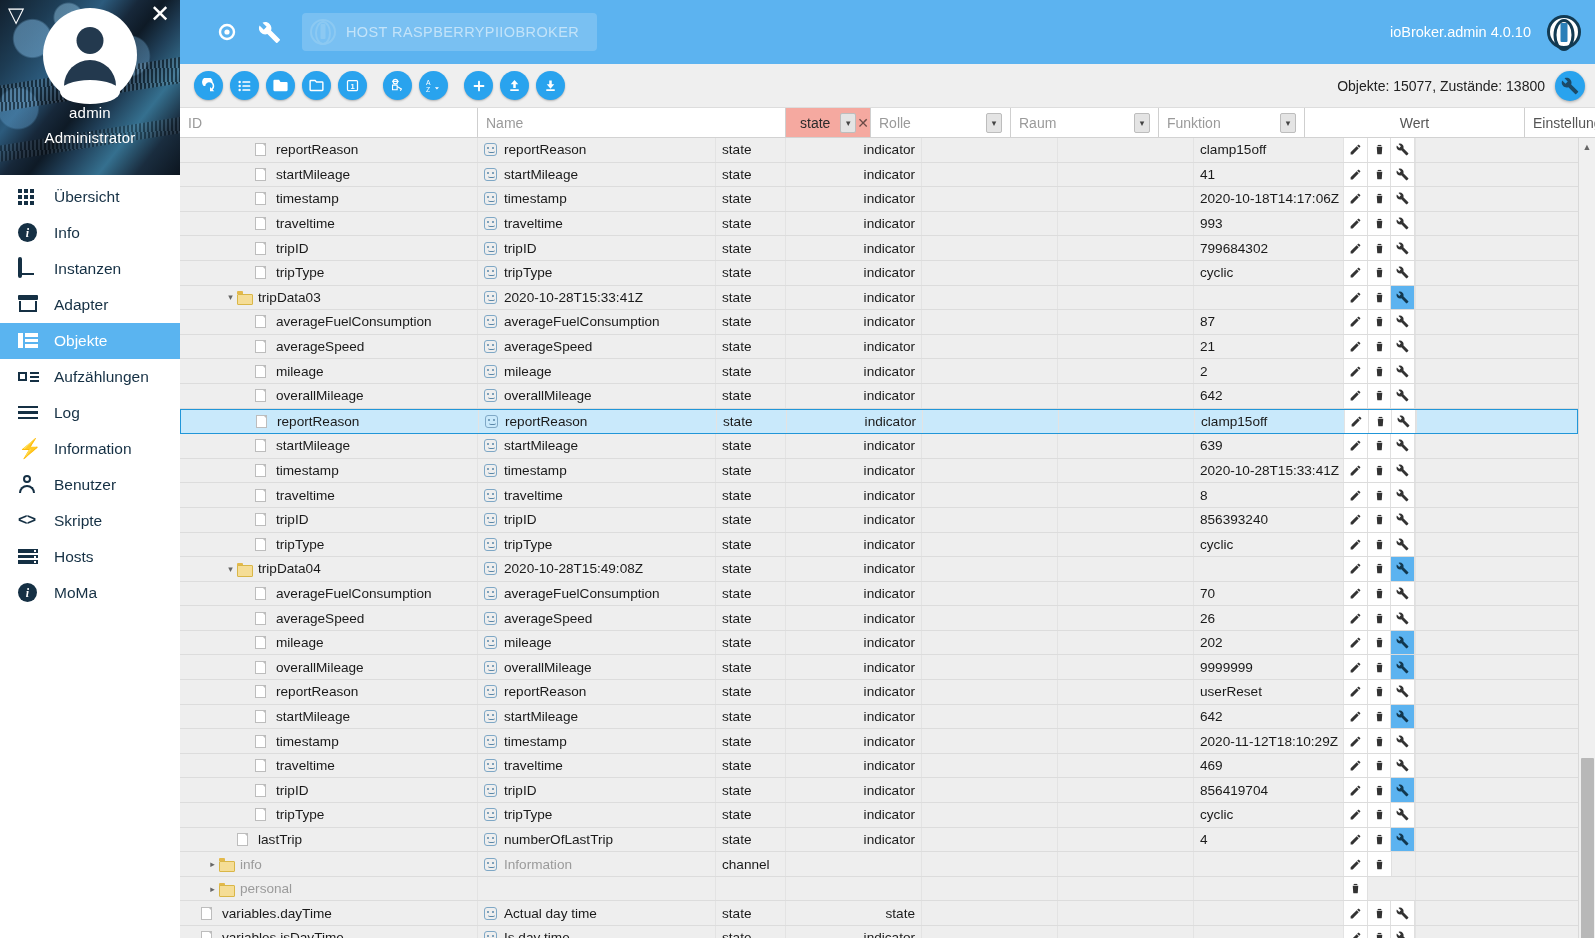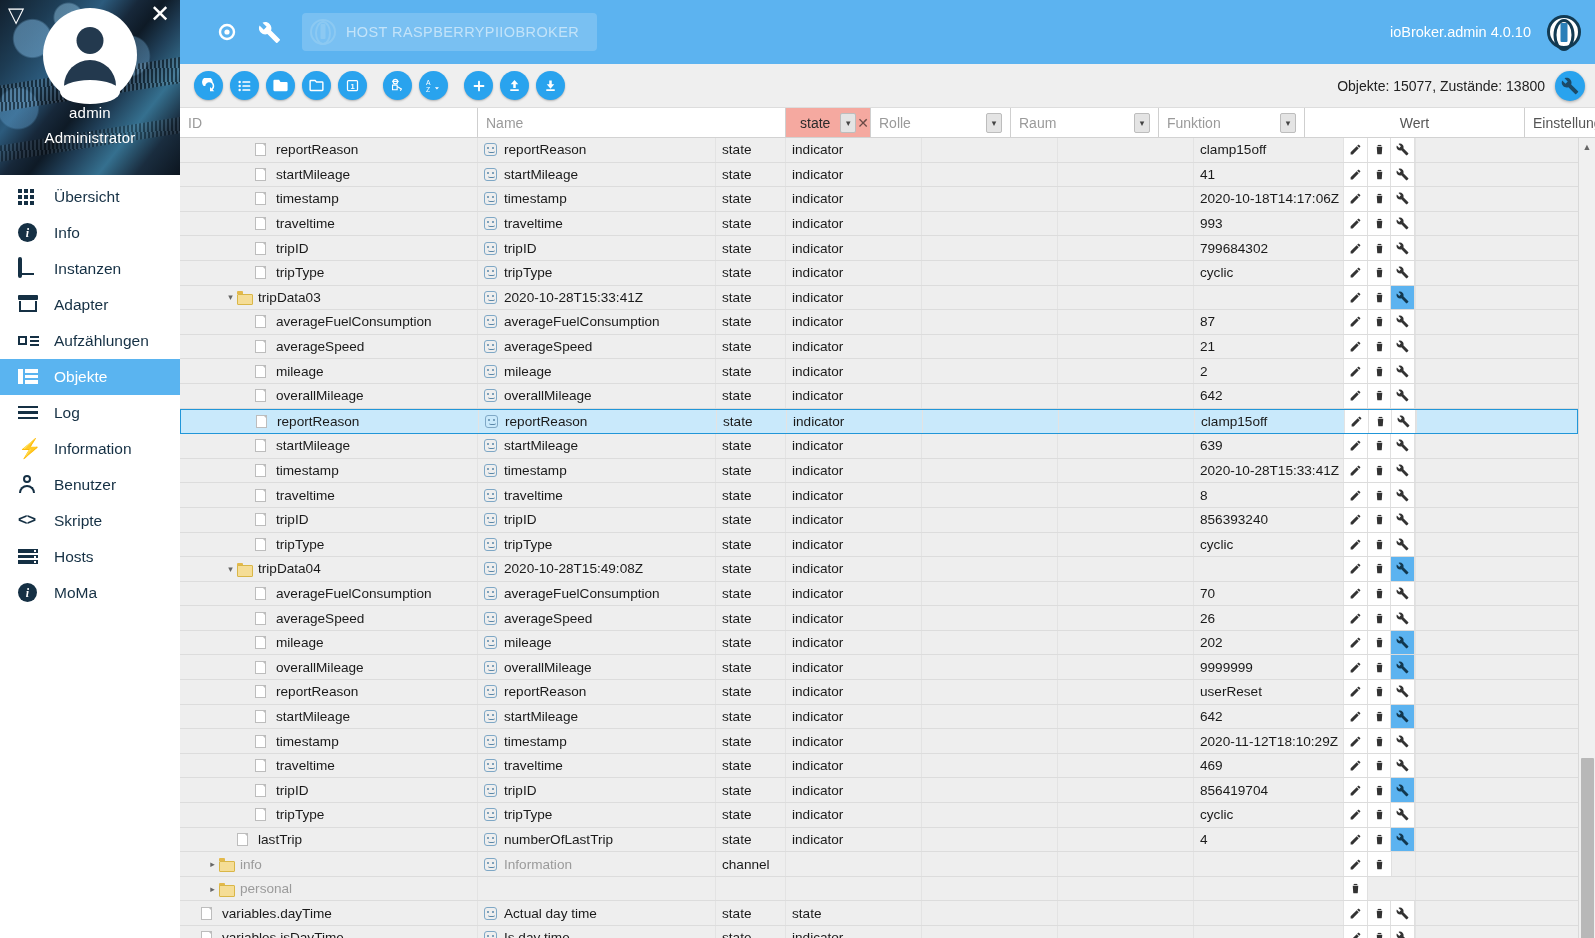--- a/index.html
+++ b/index.html
@@ -182,21 +182,21 @@
     border-bottom:1px solid #dcdcdc; background:#eeeeee; font-size:13.6px; color:#1a1a1a;
     position:relative;
   }
   .row.selected { background:#c9e9fb; border:1px solid #2196d8; height:25.6px; z-index:2;}
   .row.dim .c-id .idtxt, .row.dim .c-name .ntxt { color:#9b9b9b; }
   .cell { display:flex; align-items:center; padding:0 6px; overflow:hidden; white-space:nowrap;
           border-right:1px solid #e3e3e3; }
   .c-id   { width:298px; flex:0 0 298px; }
   .c-name { width:238px; flex:0 0 238px; gap:7px; }
   .c-state{ width:70px;  flex:0 0 70px; }
-  .c-role { width:136px; flex:0 0 136px; }
+  .c-role { width:136px; flex:0 0 136px;justify-content:flex-end; }
   .c-room { width:136px; flex:0 0 136px; }
   .c-func { width:136px; flex:0 0 136px; }
   .c-val  { width:150px; flex:0 0 150px; }
   .c-act  { width:72px;  flex:0 0 72px; padding:0; display:flex; align-items:stretch; }
   .c-set  { flex:1; }
 
   .twisty { width:13px; flex:0 0 13px; display:flex; align-items:center; justify-content:center;
             color:#666; font-size:9px; cursor:pointer; }
   .ficon  { width:15px; flex:0 0 15px; margin-right:6px; display:flex; align-items:center; }
   .idtxt  { overflow:hidden; text-overflow:ellipsis; }
@@ -278,45 +278,45 @@
       <div class="nav-item">
         <span class="nav-icon"><span class="ic-inst"></span></span>
         <span>Instanzen</span>
       </div>
       <div class="nav-item">
         <span class="nav-icon">
           <span class="ic-shop"><span class="roof"></span><span class="base"></span></span>
         </span>
         <span>Adapter</span>
       </div>
+      <div class="nav-item active">
+        <span class="nav-icon">
+          <span class="ic-obj">
+              <span class="c1"></span>
+              <span class="c2">
+                <i></i>
+                <i></i>
+                <i></i>
+              </span>
+            </span>
+        </span>
+        <span>Objekte</span>
+      </div>
       <div class="nav-item">
         <span class="nav-icon">
           <span class="ic-enum">
               <span class="sq"></span>
               <span class="ln">
                 <i></i>
                 <i></i>
                 <i></i>
               </span>
             </span>
         </span>
         <span>Aufzählungen</span>
-      </div>
-      <div class="nav-item active">
-        <span class="nav-icon">
-          <span class="ic-obj">
-              <span class="c1"></span>
-              <span class="c2">
-                <i></i>
-                <i></i>
-                <i></i>
-              </span>
-            </span>
-        </span>
-        <span>Objekte</span>
       </div>
       <div class="nav-item">
         <span class="nav-icon">
           <span class="ic-log">
               <i></i>
               <i></i>
               <i></i>
             </span>
         </span>
         <span>Log</span>

